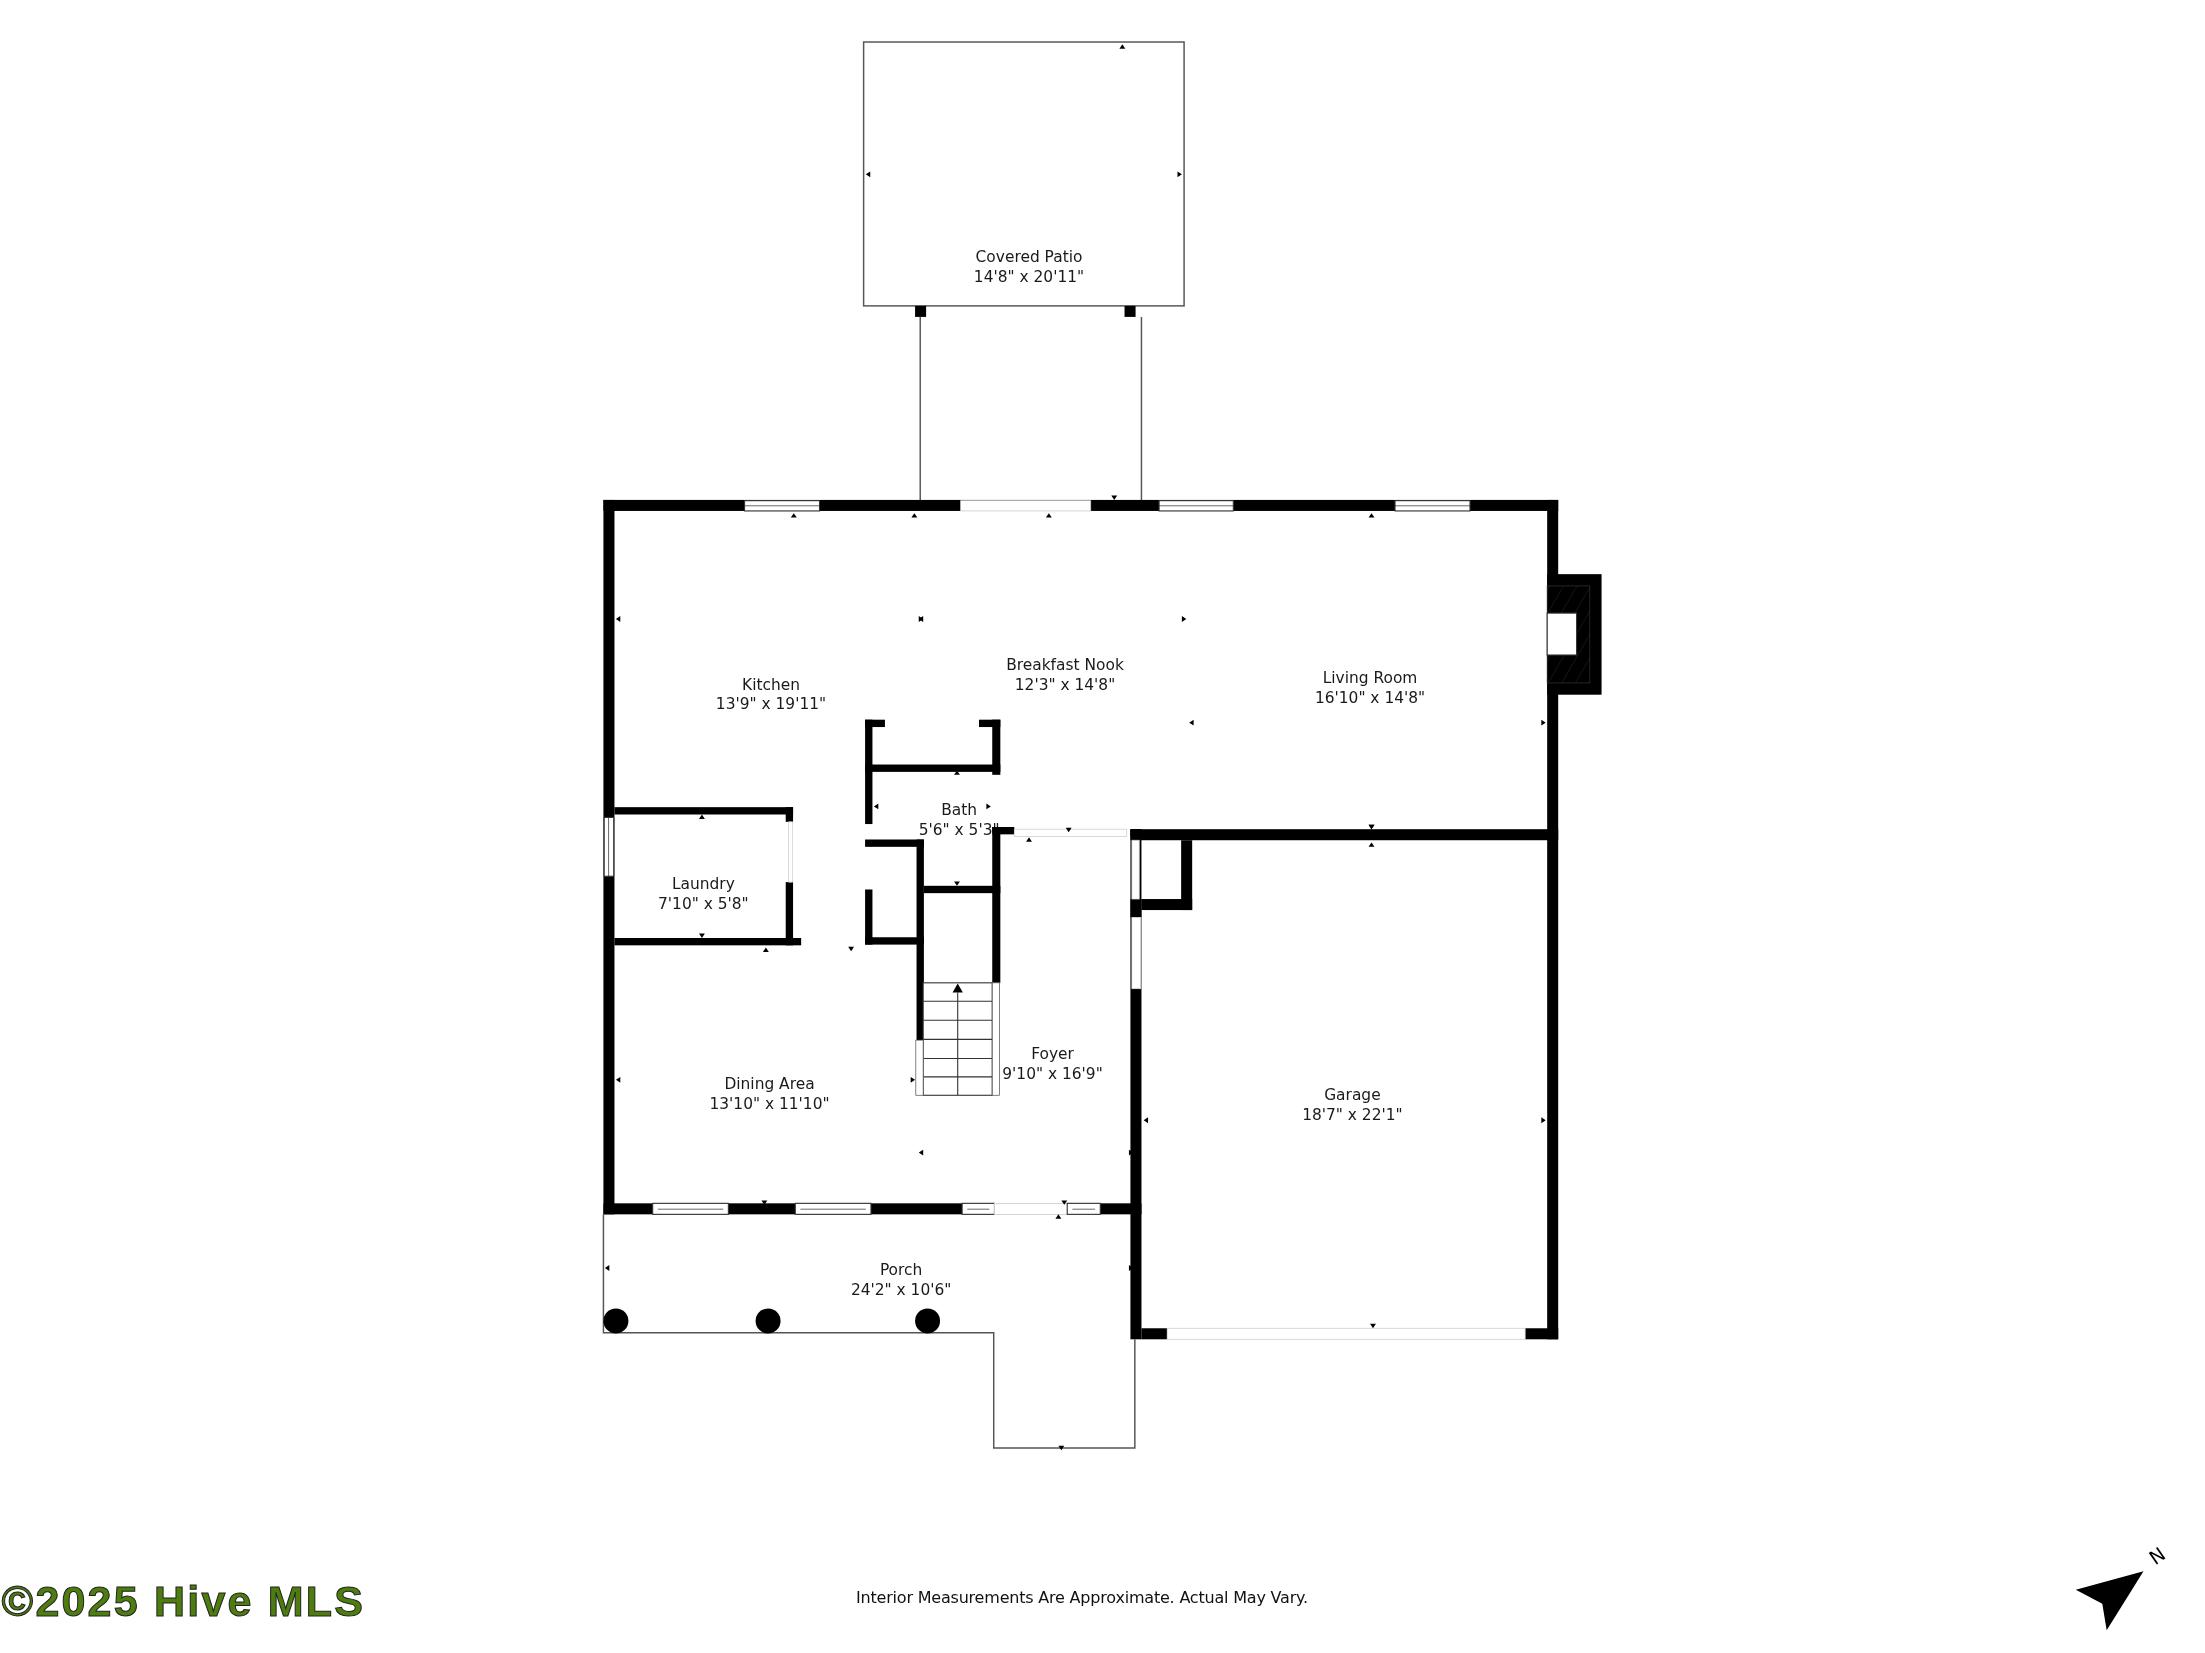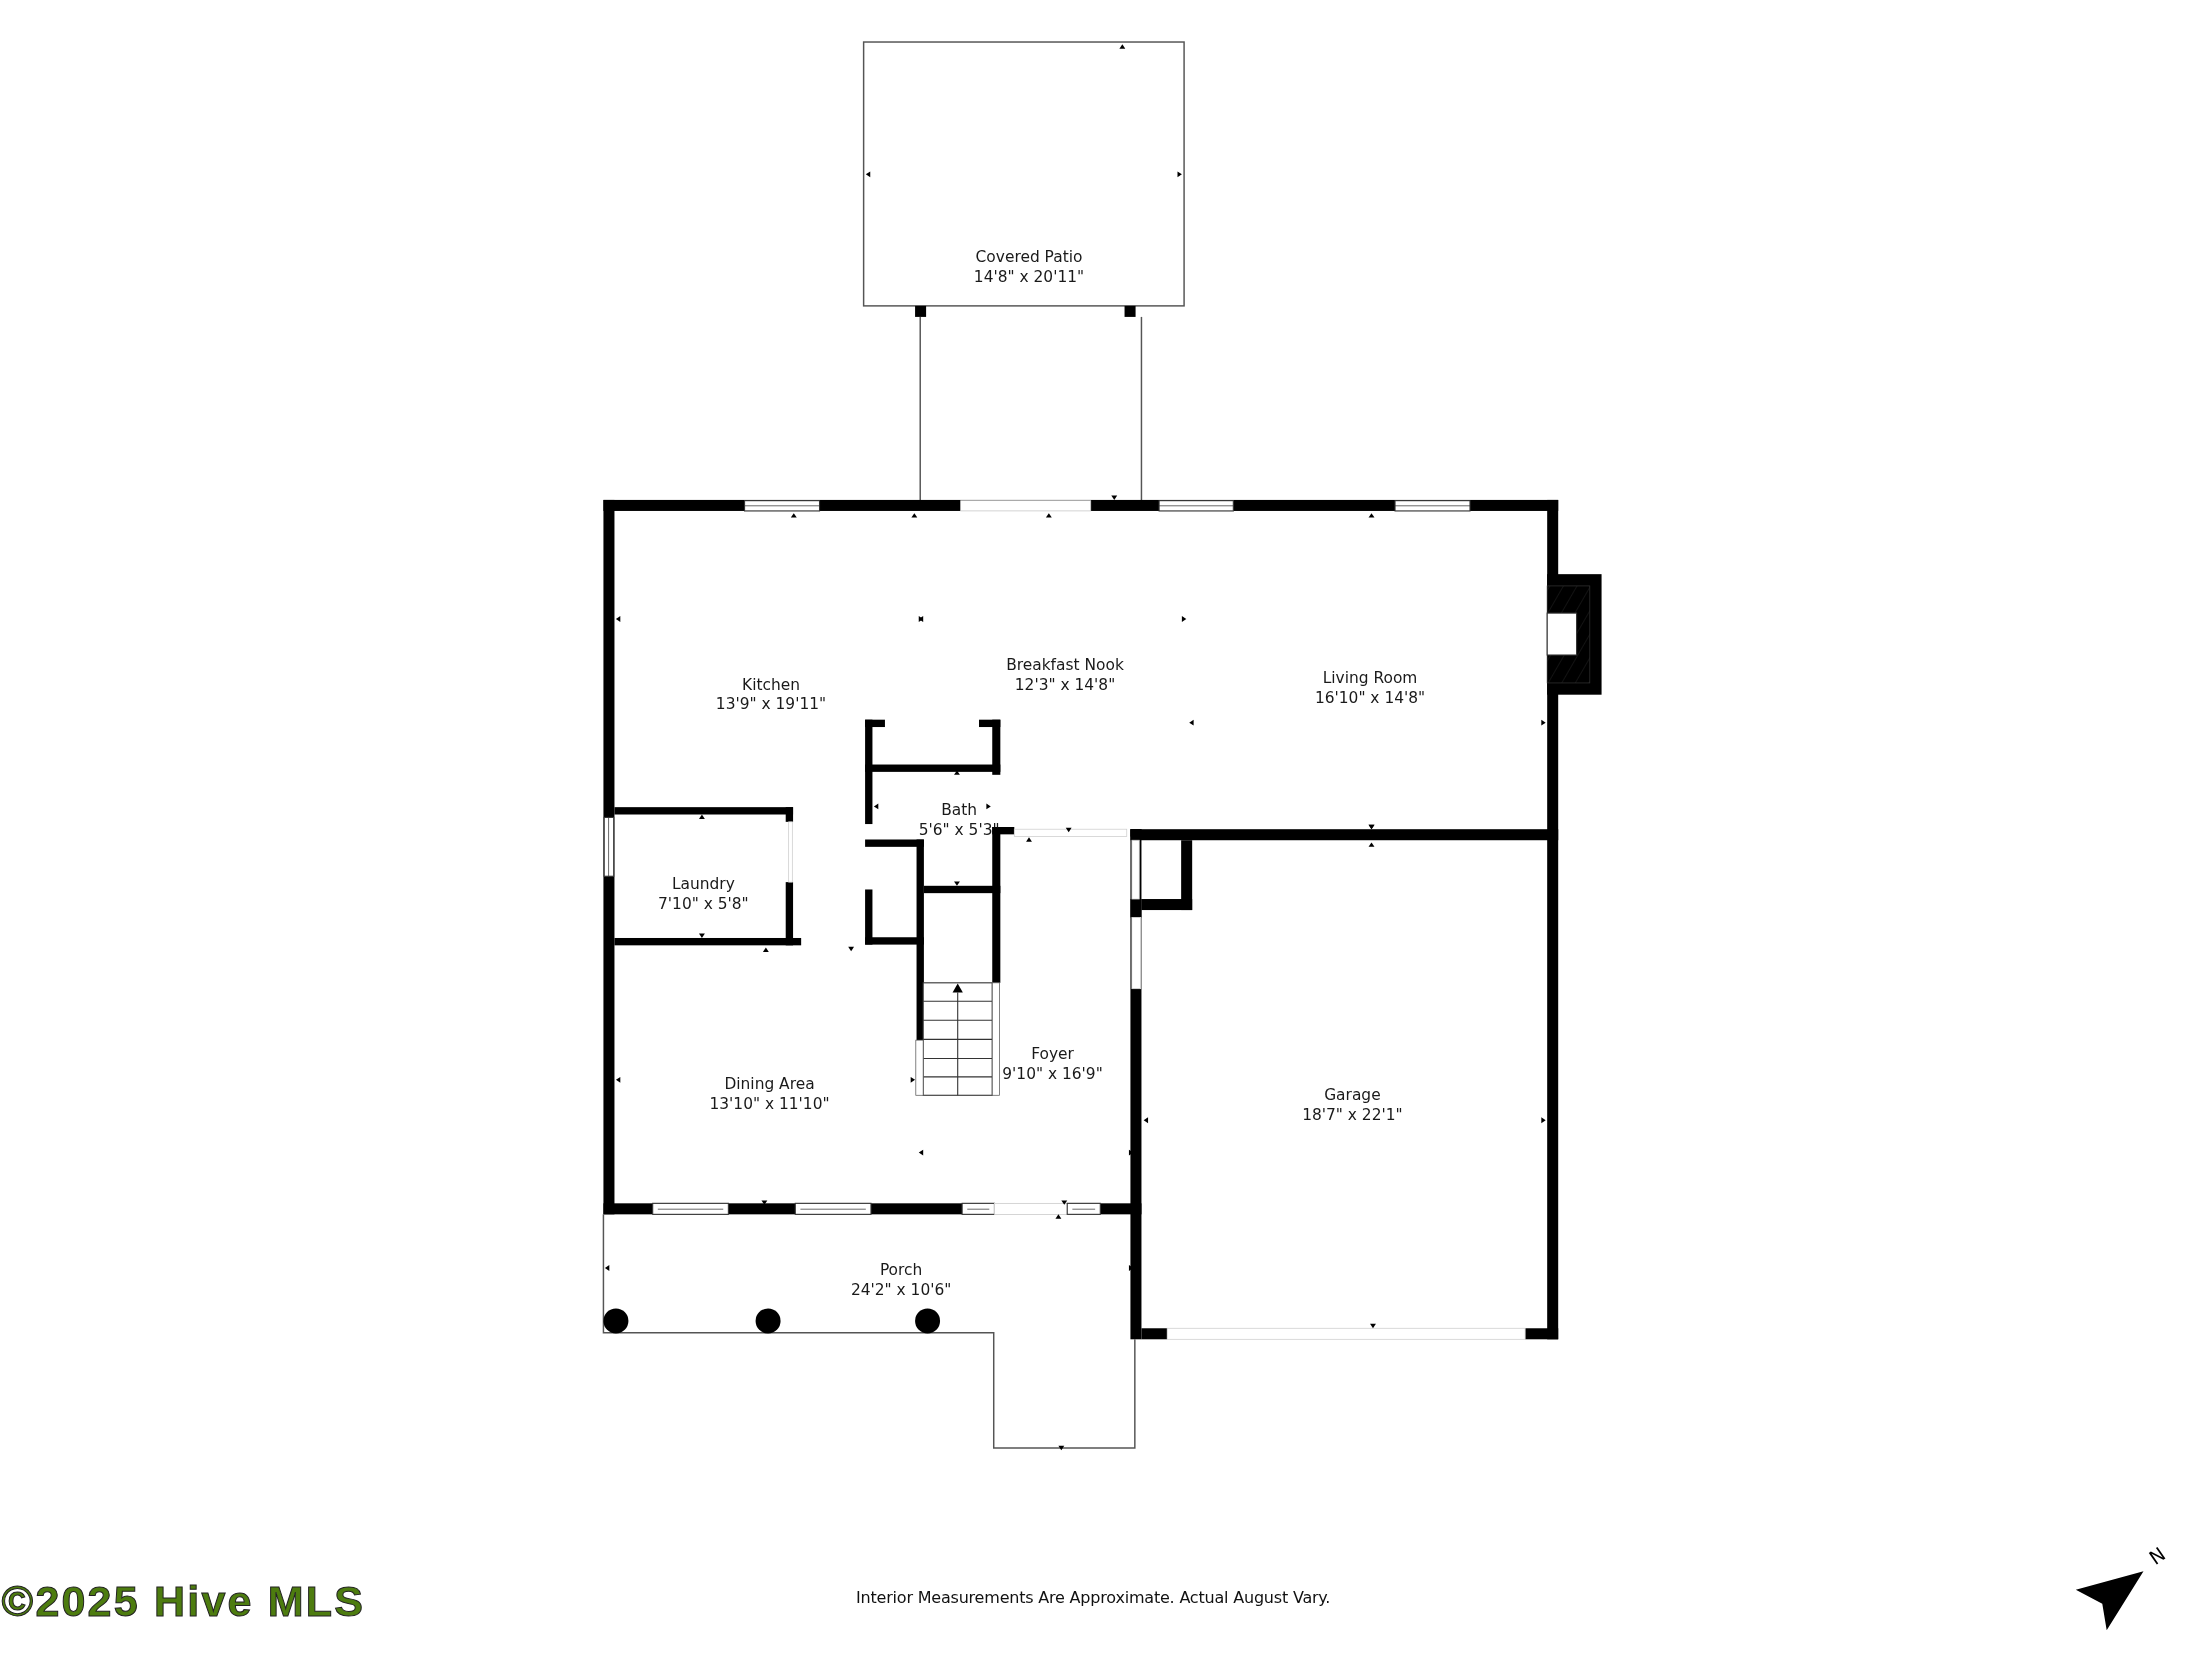--- a/index.html
+++ b/index.html
@@ -199,19 +199,19 @@
     <text class="room-label" x="1432" y="1441">Foyer</text>
     <text class="room-label" x="1432" y="1468">9'10" x 16'9"</text>
     <text class="room-label" x="1840" y="1496">Garage</text>
     <text class="room-label" x="1840" y="1523">18'7" x 22'1"</text>
     <text class="room-label" x="1226" y="1735">Porch</text>
     <text class="room-label" x="1226" y="1762">24'2" x 10'6"</text>
   </g>
 </svg>
 
 <div id="watermark">©2025 Hive MLS</div>
-<div id="disclaimer">Interior Measurements Are Approximate. Actual August Vary.</div>
+<div id="disclaimer">Interior Measurements Are Approximate. Actual May Vary.</div>
 
 <svg id="north" viewBox="0 0 160 140" xmlns="http://www.w3.org/2000/svg">
   <polygon points="24,73 116,48 66,128 60,92" fill="#000"></polygon>
   <text x="132" y="40" font-family="DejaVu Sans, sans-serif" font-size="26" transform="rotate(-35 132 40)" fill="#000">N</text>
 </svg>
 
 
 </body></html>

